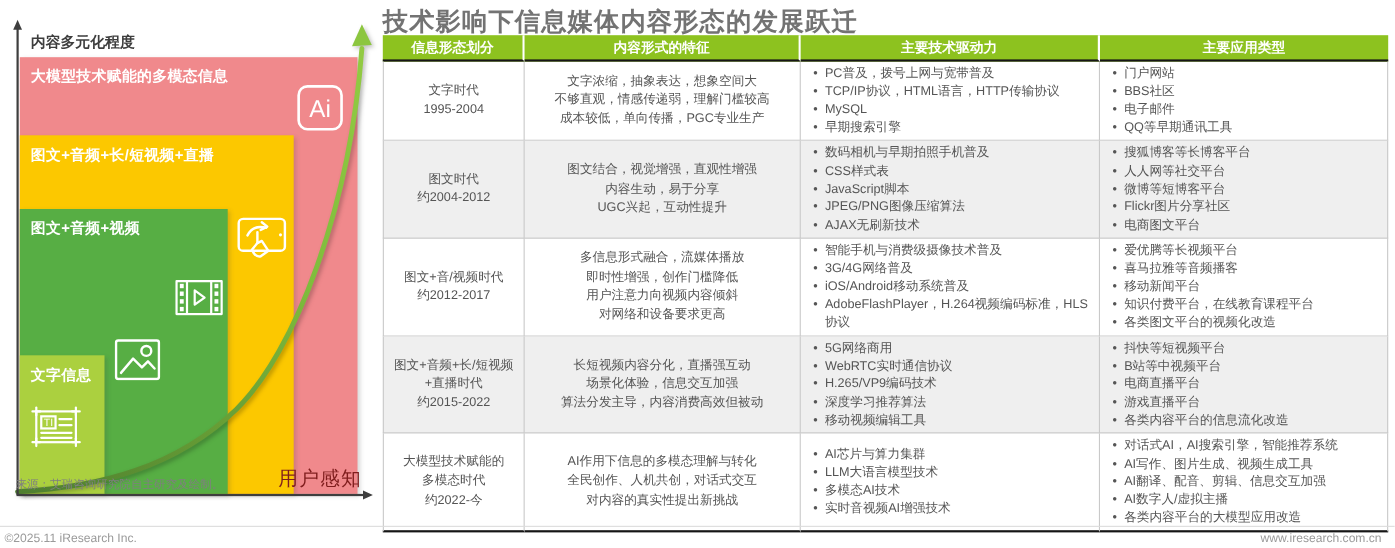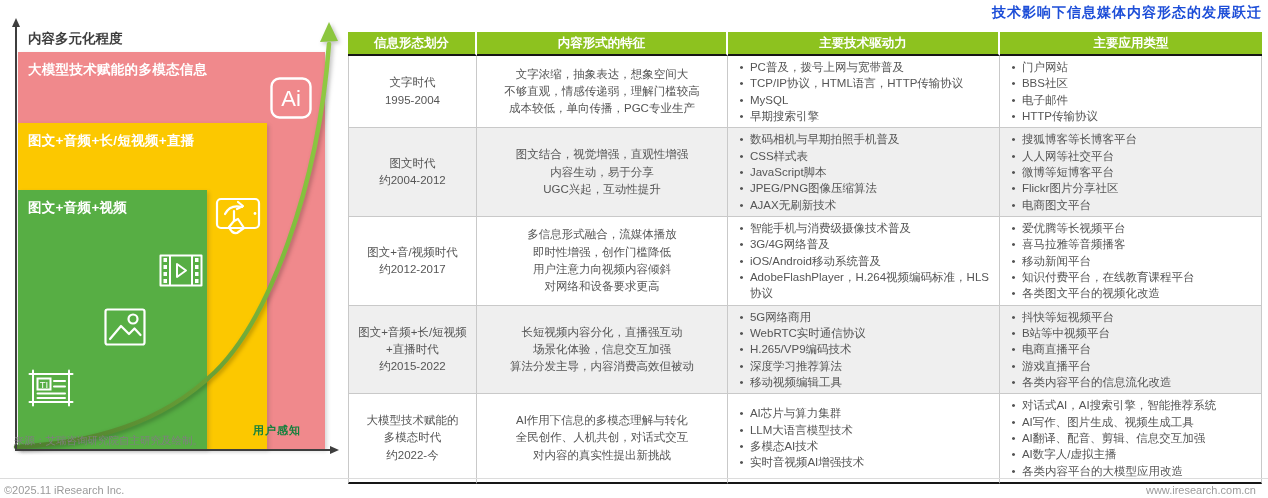--- a/index.html
+++ b/index.html
@@ -10,26 +10,26 @@
   }
   
   .chart{position:absolute;left:0;top:0;width:345px;height:498px;}
   .band{position:absolute;box-shadow:2px 2px 4px rgba(70,70,70,.22);}
   .band-label{color:#fff;font-weight:bold;font-size:13.5px;padding:9px 0 0 10px;letter-spacing:.3px;white-space:nowrap;}
   .yaxis{position:absolute;left:15px;top:26px;width:2px;height:424px;background:#3e3e3e;}
   .yarrow{position:absolute;left:11.5px;top:18px;width:0;height:0;border-left:4.5px solid transparent;border-right:4.5px solid transparent;border-bottom:9px solid #3e3e3e;}
   .xaxis{position:absolute;left:15px;top:449px;width:317px;height:2px;background:#3e3e3e;}
   .xarrow{position:absolute;left:330px;top:445.5px;width:0;height:0;border-top:4.5px solid transparent;border-bottom:4.5px solid transparent;border-left:9px solid #3e3e3e;}
   .y-label{position:absolute;left:28px;top:30px;font-size:13.5px;font-weight:bold;color:#3e3e3e;font-family:Liberation Mono, monospace;}
-  .x-label{position:absolute;left:253px;top:423px;font-size:11px;font-weight:bold;color:#15803d;letter-spacing:1px;}
+  .x-label{position:absolute;left:253px;top:423px;font-size:18px;font-weight:normal;color:#7f1d1d;letter-spacing:1px;}
   .curve-svg{position:absolute;left:0;top:0;pointer-events:none;}
   .icon{position:absolute;}
   .source{position:absolute;left:14px;top:434px;font-size:10.5px;color:#7f7f7f;text-align:center;}
   
-  .title{position:absolute;left:348px;top:4px;width:914px;text-align:right;font-size:14px;font-weight:bold;color:#1d4ed8;letter-spacing:1px;}
+  .title{position:absolute;left:348px;top:4px;width:914px;text-align:left;font-size:23px;font-weight:bold;color:#737373;letter-spacing:1px;}
   
   .tablewrap{position:absolute;left:348px;top:32px;width:914px;}
   table{border-collapse:separate;border-spacing:0;table-layout:fixed;width:100%;}
   thead th{background:#8dc21f;color:#fff;font-size:12.5px;font-weight:bold;height:22px;padding:0;border-right:2px solid #fff;border-bottom:2.5px solid #161616;}
   thead th:last-child{border-right:none;}
   tbody td{border-right:1px solid #c9c9c9;border-bottom:1px solid #c9c9c9;font-size:11.5px;color:#555;vertical-align:middle;padding:3px 5px;}
   tbody td:first-child{border-left:1px solid #c9c9c9;}
   tbody tr:nth-child(even){background:#efefef;}
   tbody tr:nth-child(1){height:67px;}
   tbody tr:nth-child(2){height:79px;}
@@ -58,20 +58,23 @@
 
   <div class="band" style="left:18px;top:123px;width:249px;height:326px;background:#fcc800;">
     <div class="band-label">图文+音频+长/短视频+直播</div>
   </div>
 
   <div class="band" style="left:18px;top:190px;width:189px;height:259px;background:#57ae44;">
     <div class="band-label">图文+音频+视频</div>
   </div>
 
 
+  <div class="band" style="left:18px;top:323px;width:77px;height:126px;background:#abd03f;">
+    <div class="band-label">文字信息</div>
+  </div>
 
   <svg class="curve-svg" width="345" height="498" viewBox="0 0 345 498">
     <defs>
       <linearGradient id="curveGrad" gradientUnits="userSpaceOnUse" x1="16" y1="447" x2="331" y2="36">
         <stop offset="0" stop-color="#4e7e2f"></stop>
         <stop offset="0.6" stop-color="#7fbc3c"></stop>
         <stop offset="1" stop-color="#93cb43"></stop>
       </linearGradient>
     </defs>
     <g style="filter:drop-shadow(2px 2px 2px rgba(0,0,0,.25));">
@@ -208,21 +211,21 @@
             <div class="li">
               <span class="bullet">•</span>
               <span class="t">BBS社区</span>
             </div>
             <div class="li">
               <span class="bullet">•</span>
               <span class="t">电子邮件</span>
             </div>
             <div class="li">
               <span class="bullet">•</span>
-              <span class="t">HTTP传输协议</span>
+              <span class="t">QQ等早期通讯工具</span>
             </div>
           </td>
         </tr>
         <tr>
           <td class="center-cell">
             <div>图文时代</div>
             <div>约2004-2012</div>
           </td>
           <td class="center-cell">
             <div>图文结合，视觉增强，直观性增强</div>

